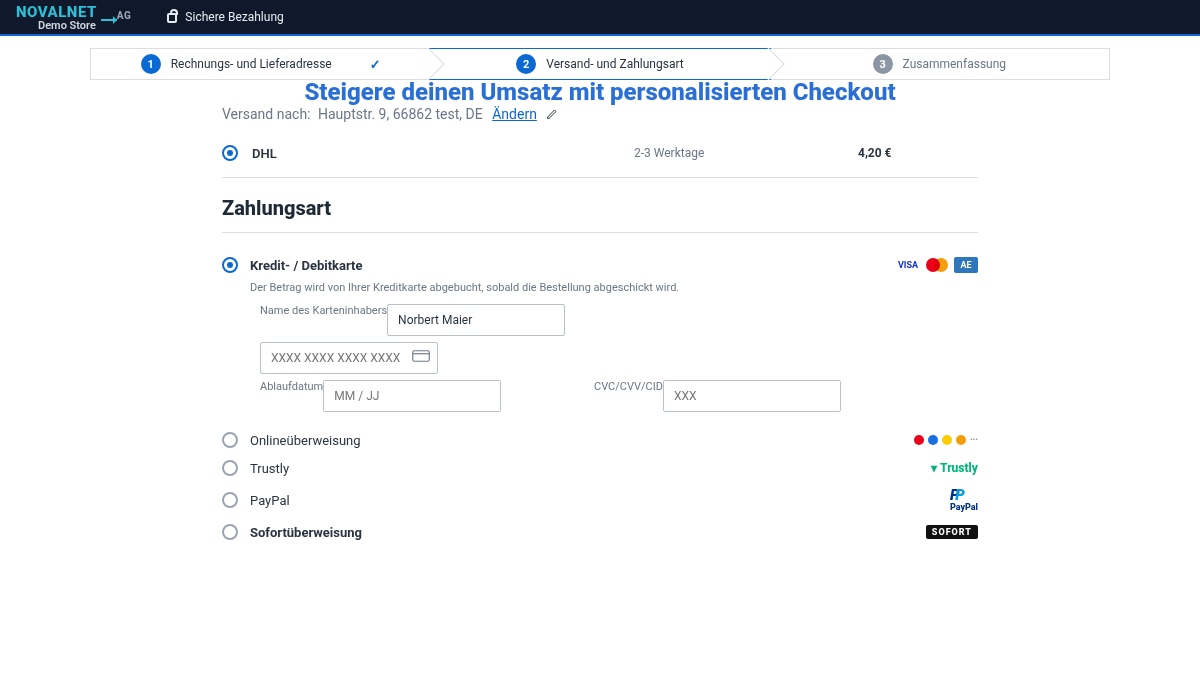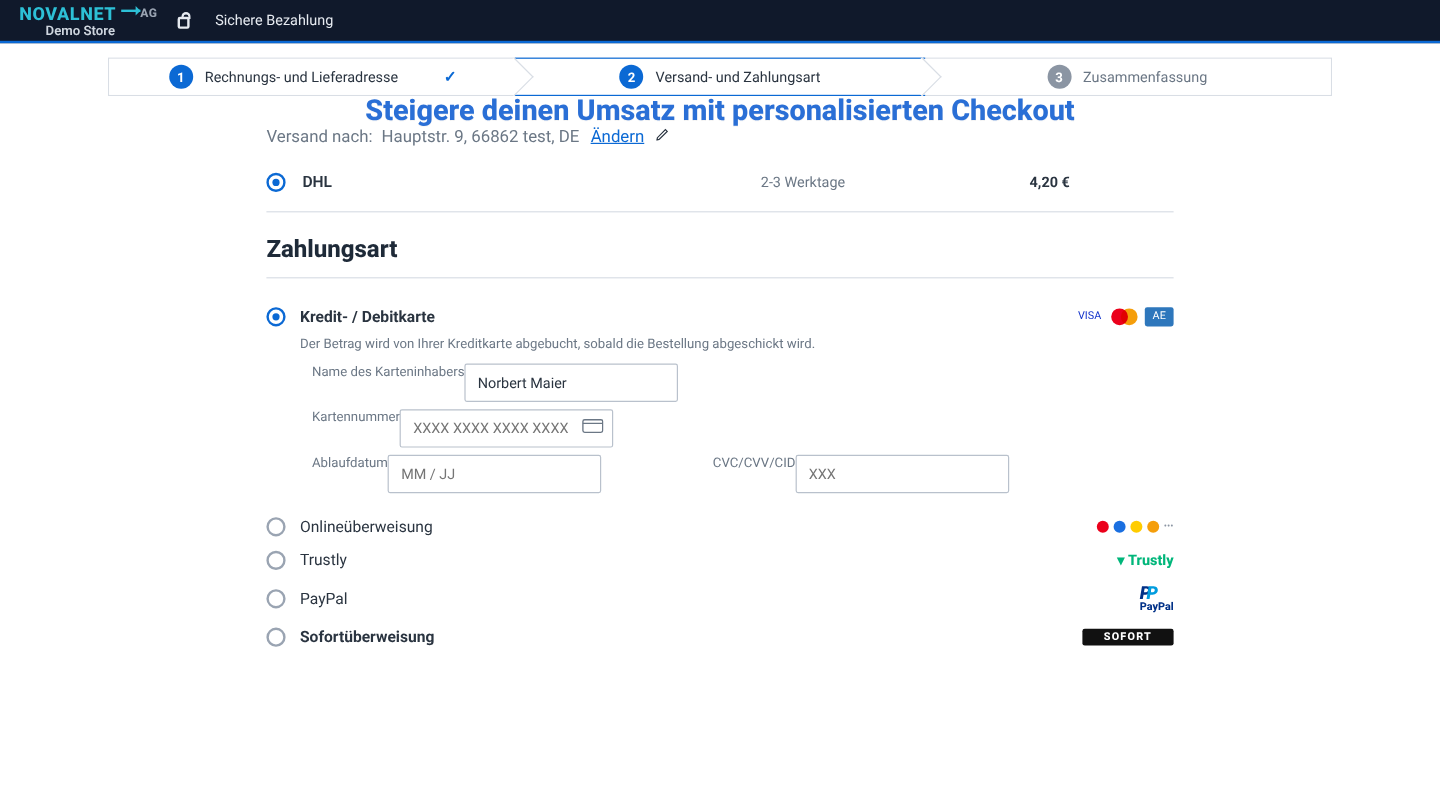--- a/index.html
+++ b/index.html
@@ -14,26 +14,26 @@
     --red:#eb001b;
     --green:#00b67a;
   }
   *{box-sizing:border-box;font-family:-apple-system,BlinkMacSystemFont,"Segoe UI",Roboto,Arial,sans-serif}
   html,body{margin:0;padding:0;background:#fff}
   body{width:1200px;height:675px;overflow:hidden;color:var(--text);font-size:13px}
 
   
   .topbar{background:var(--dark);height:36px;display:flex;align-items:center;padding:0 16px;color:#fff;border-bottom:2px solid var(--blue)}
   .logo{display:flex;align-items:baseline;gap:6px}
-  .logo .main{font-weight:800;font-size:15px;letter-spacing:.5px;color:#2dc0d6;position:relative;display:flex;align-items:center}
+  .logo .main{font-weight:800;font-size:15px;letter-spacing:.5px;color:#2dc0d6;position:relative;display:flex;align-items:flex-end}
   .logo .main .arrow{width:16px;height:2px;background:#2dc0d6;margin-left:4px;margin-top:-6px;position:relative}
   .logo .main .arrow:after{content:"";position:absolute;right:-4px;top:-3px;border:4px solid transparent;border-left-color:#2dc0d6}
   .logo .ag{color:#9aa4b2;font-size:10px}
   .logo .sub{font-size:11px;color:#cfd6df;margin-left:22px;margin-top:-2px;font-weight:600}
-  .topbar .secure{margin-left:17px;display:flex;align-items:flex-end;gap:21px;color:#e6eaf0;font-size:12px}
+  .topbar .secure{margin-left:36px;display:flex;align-items:flex-start;gap:8px;color:#e6eaf0;font-size:12px}
   .lock{width:10px;height:10px;border:2px solid #e6eaf0;border-radius:2px;position:relative;margin-top:3px}
   .lock:before{content:"";position:absolute;top:-6px;left:1px;width:4px;height:4px;border:2px solid #e6eaf0;border-bottom:none;border-radius:4px 4px 0 0}
 
   .page{padding:12px 0 0 0}
 
   
   .stepper{width:1020px;margin:0 auto;height:32px;display:flex;align-items:stretch;border:1px solid var(--line);position:relative}
   .step{flex:1;display:flex;align-items:center;justify-content:center;gap:10px;position:relative;background:#fff}
   .step.active{border:1px solid var(--blue);margin:-1px}
   .step .num{width:20px;height:20px;border-radius:50%;background:var(--blue);color:#fff;display:flex;align-items:center;justify-content:center;font-size:11px;font-weight:700}
@@ -62,21 +62,21 @@
   .radio.off{border-color:#9aa4b2}
   .opt-row .name{font-size:13px;color:var(--text);font-weight:600}
   .opt-row .meta{margin-left:auto;color:var(--gray);font-size:12px;min-width:120px}
   .opt-row .price{font-size:12px;font-weight:700;color:var(--text);width:120px;text-align:left}
   hr.sep{border:none;border-top:1px solid var(--line);margin:8px 0 18px}
 
   
   .pay-item{display:flex;align-items:center;gap:12px;padding:6px 0}
   .pay-item.selected .name{font-weight:700}
   .pay-right{margin-left:auto;display:flex;align-items:center;gap:6px}
-  .card-badge{display:inline-flex;align-items:center;justify-content:center;width:24px;height:16px;border-radius:2px;font-size:9px;font-weight:400}
+  .card-badge{display:inline-flex;align-items:center;justify-content:center;width:24px;height:16px;border-radius:2px;font-size:9px;font-weight:700}
   .visa{color:#1434cb;background:#fff}
   .mc{position:relative;width:22px;height:14px}
   .mc:before,.mc:after{content:"";position:absolute;top:0;width:14px;height:14px;border-radius:50%}
   .mc:before{left:0;background:var(--red)}
   .mc:after{right:0;background:var(--orange);mix-blend-mode:multiply}
   .amex{background:#2e77bc;color:#fff}
   .pay-note{font-size:11px;color:var(--gray);margin:2px 0 10px 28px}
 
   
   .form{margin-left:38px;display:grid;grid-template-columns:320px 300px;column-gap:14px;row-gap:6px}
@@ -95,21 +95,21 @@
   .dot.y{background:#ffcc00}
   .dot.o{background:#f59e0b}
   .dots-more{font-size:8px;color:#8b95a3}
   .trustly{color:var(--green);font-weight:800;font-size:12px}
   .trustly:before{content:"▾";color:var(--green);margin-right:3px}
   .paypal{display:flex;flex-direction:column;align-items:flex-start;line-height:1}
   .paypal .pp{font-weight:900;font-style:italic;font-size:15px}
   .paypal .pp .p1{color:#003087}
   .paypal .pp .p2{color:#009cde;margin-left:-4px}
   .paypal .word{font-size:9px;color:#003087;font-weight:800}
-  .sofort{background:#111;color:#fff;padding:2px 18px;border-radius:2px;font-weight:800;font-size:9px;letter-spacing:1px}
+  .sofort{background:#111;color:#fff;padding:2px 6px;border-radius:2px;font-weight:800;font-size:9px;letter-spacing:1px}
 
   
   svg.pen-svg{width:12px;height:12px}
   svg.cc-svg{width:18px;height:14px}
 </style>
 </head>
 <body>
 
 <div class="topbar">
   <div class="logo">
@@ -184,21 +184,20 @@
       </span>
     </div>
     <div class="pay-note">Der Betrag wird von Ihrer Kreditkarte abgebucht, sobald die Bestellung abgeschickt wird.</div>
 
     <div class="form">
       <div class="field full">
         <label>Name des Karteninhabers</label>
         <input type="text" value="Norbert Maier" style="">
       </div>
       <div class="field full">
-        <label>Kartennummer</label>
         <div class="with-icon">
           <input type="text" style="width: 100%;" placeholder="XXXX XXXX XXXX XXXX">
           <span class="cc-icon">
             <svg class="cc-svg" viewBox="0 0 24 16" fill="none" stroke="#6b7785" stroke-width="1.5">
                 <rect x="1" y="1" width="22" height="14" rx="2"></rect>
                 <line x1="1" y1="5" x2="23" y2="5"></line>
               </svg>
           </span>
         </div>
       </div>

